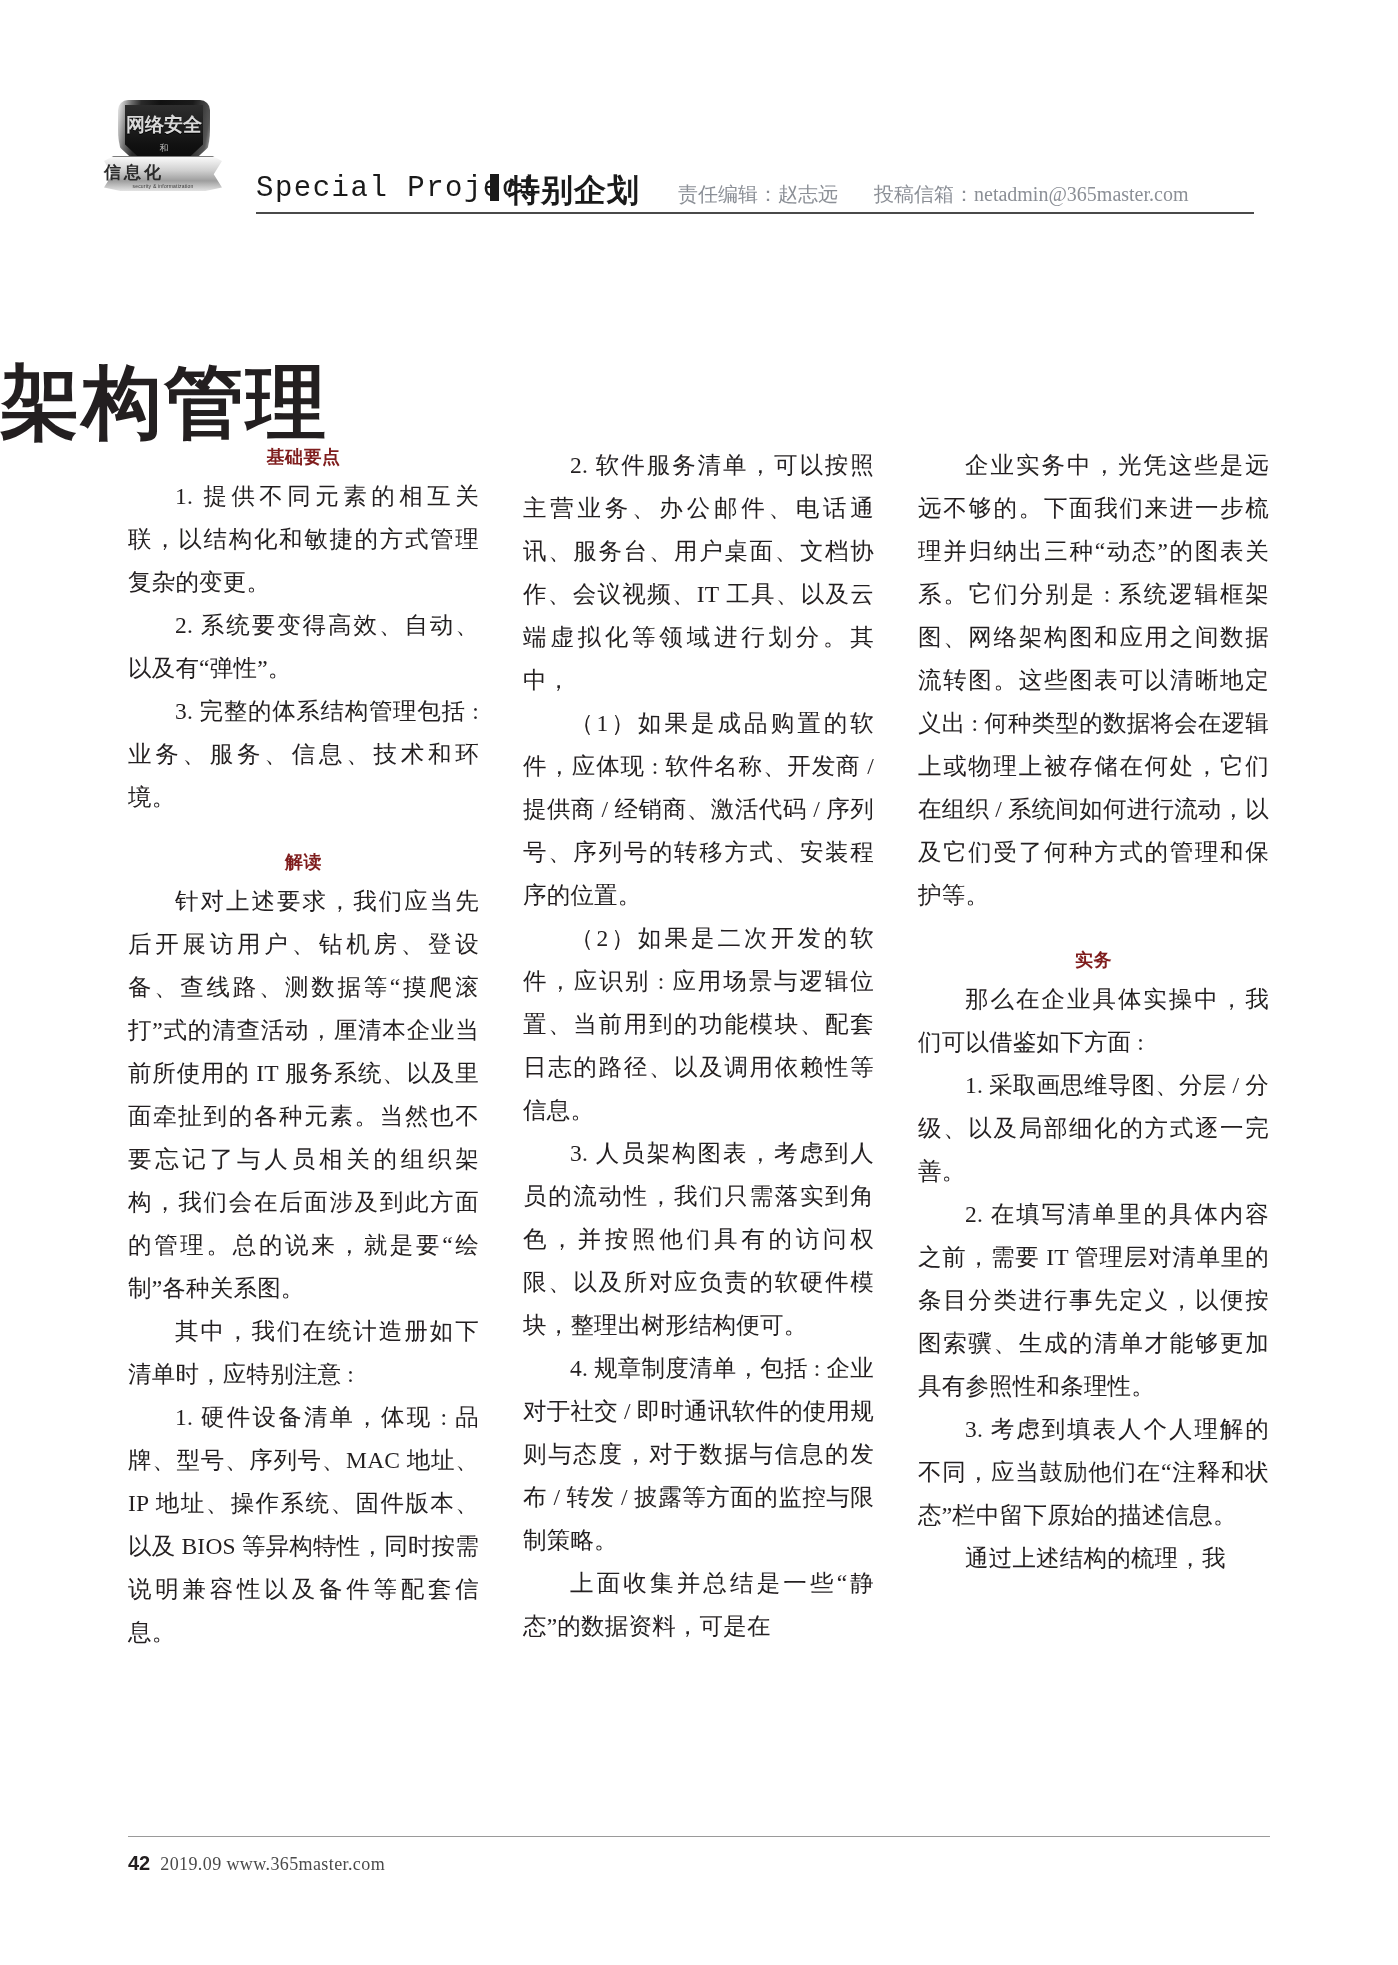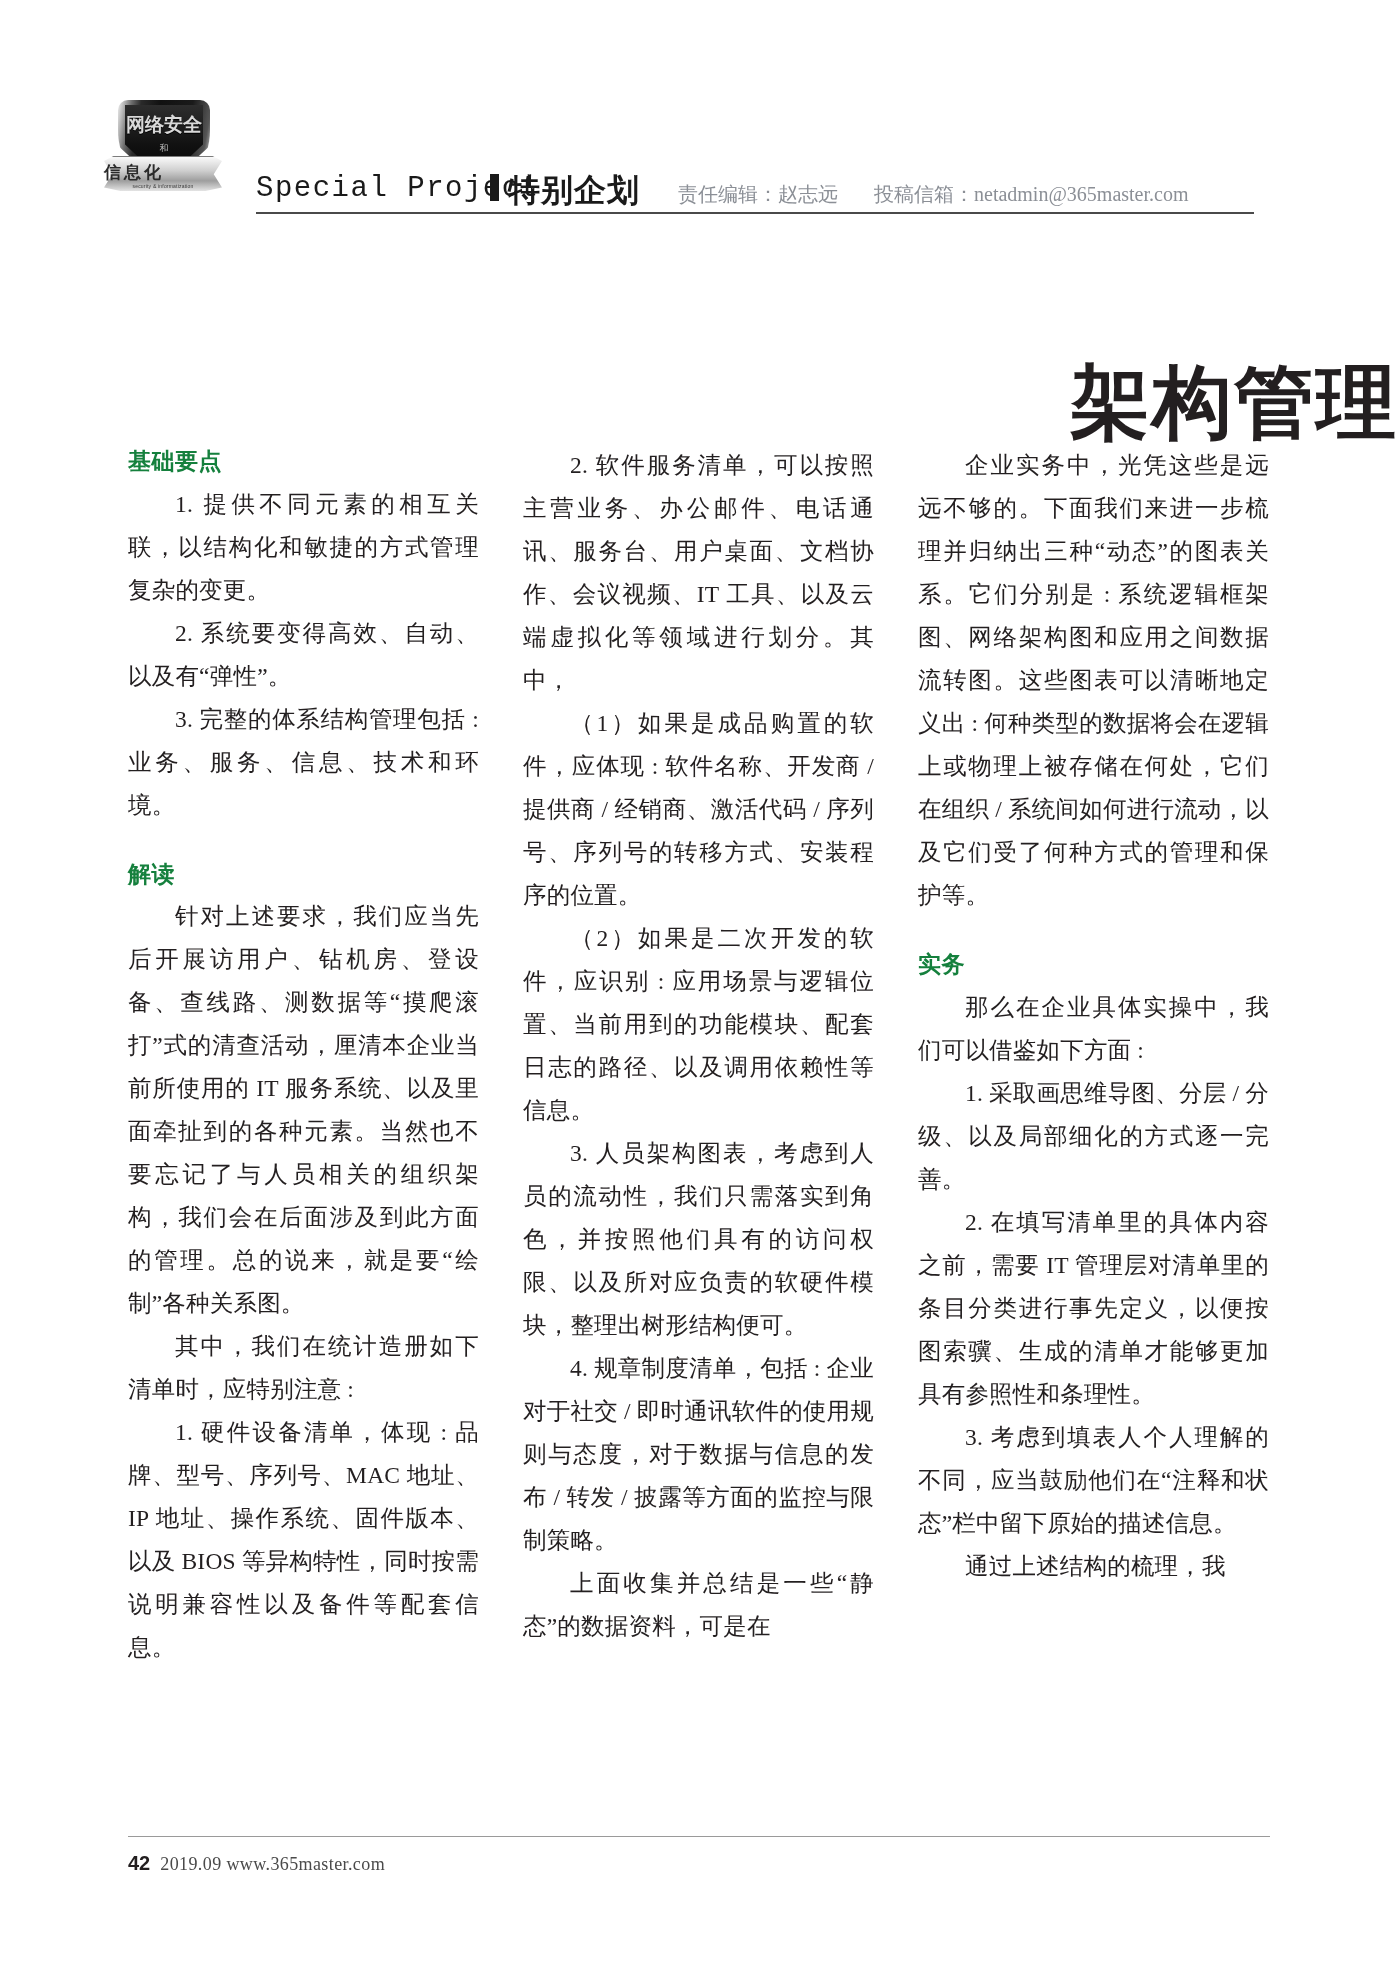--- a/index.html
+++ b/index.html
@@ -157,21 +157,21 @@
     height: 2px;
     background: #4a4a4a;
   }
 
   
   .article-title {
     position: absolute;
     left: 0;
     top: 296px;
     width: 1398px;
-    text-align: right;
+    text-align: left;
     font-family: "Liberation Sans", sans-serif;
     font-weight: 700;
     font-size: 80px;
     letter-spacing: 2px;
     color: #231f20;
   }
 
   
   .columns {
     position: absolute;
@@ -182,24 +182,25 @@
     display: flex;
     gap: 44px;
   }
   .col {
     width: 351px;
   }
   h3.sub {
     margin: 0 0 4px 0;
     font-family: "Liberation Sans", sans-serif;
     font-weight: 700;
-    font-size: 23px;
+    font-size: 18px;
     letter-spacing: .5px;
-    color: #15803d;
+    color: #7f1d1d;
     line-height: 1.5;
+    text-align: center;
   }
   h3.sub.spaced { margin-top: 30px; }
   p.body {
     margin: 0;
     font-family: "Liberation Serif", "DejaVu Serif", serif;
     font-size: 23.5px;
     line-height: 43px;
     text-align: justify;
     text-justify: inter-character;
     text-indent: 2em;

